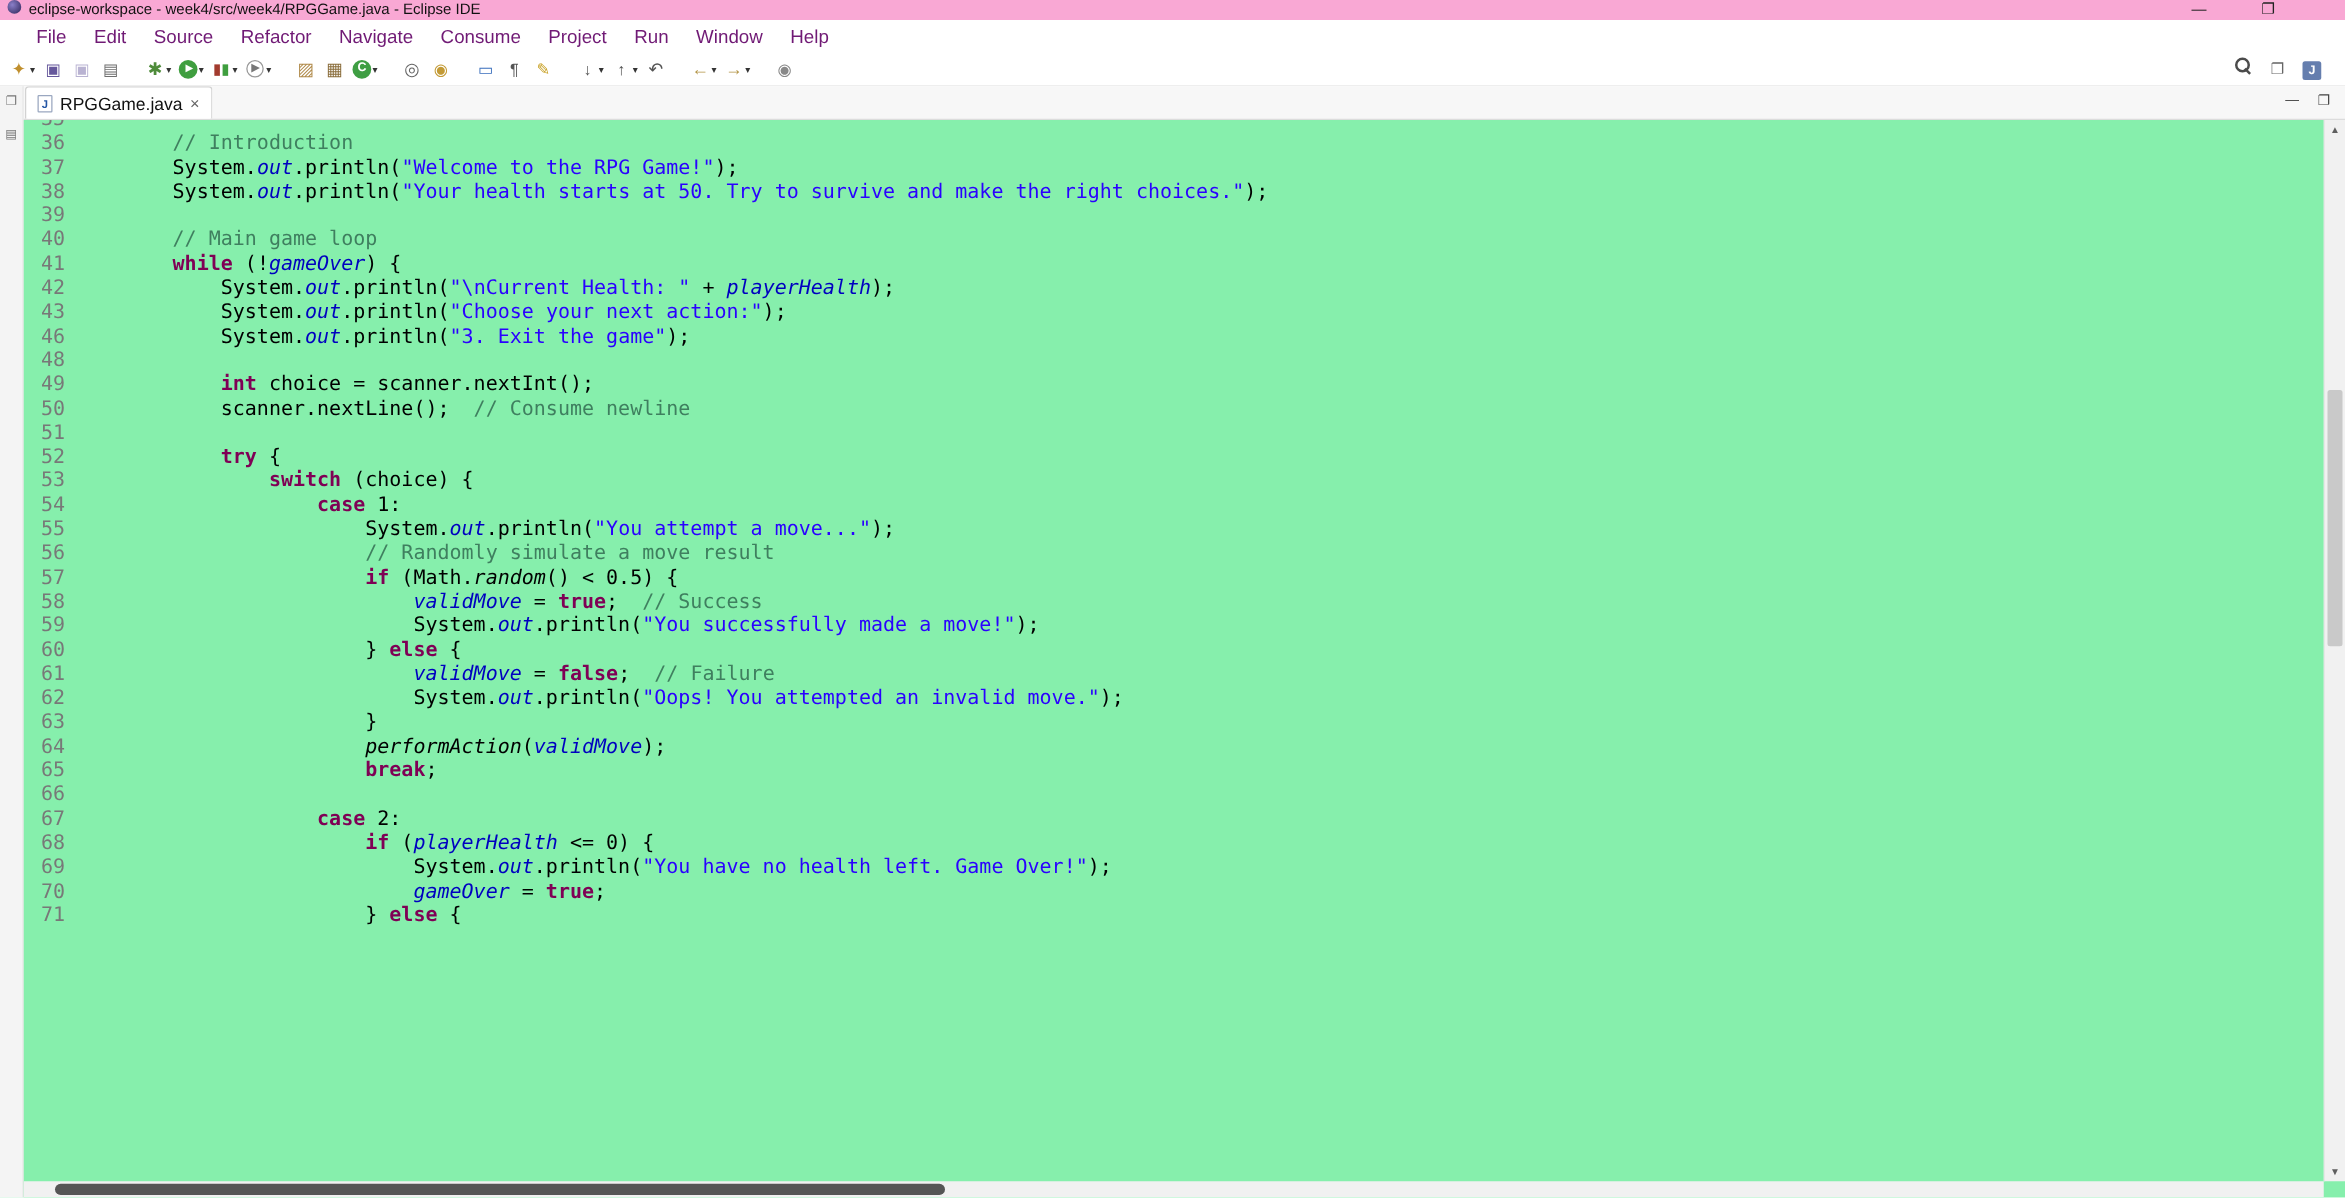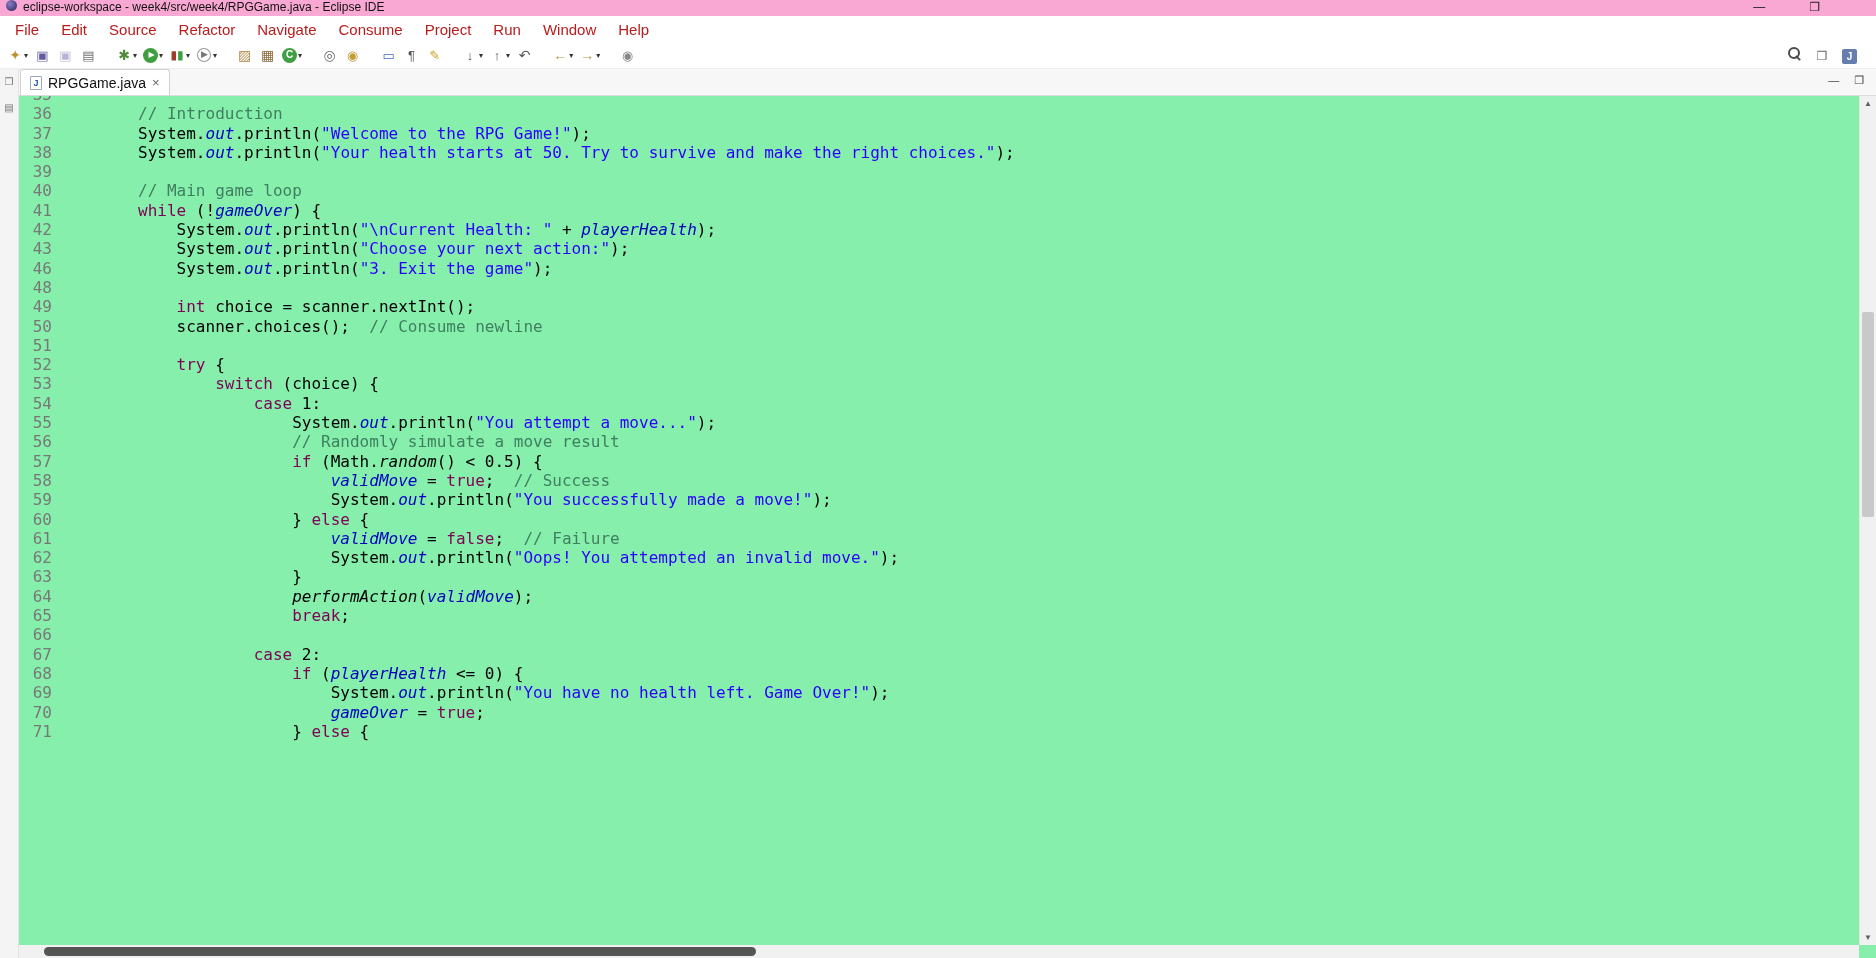--- a/index.html
+++ b/index.html
@@ -10,22 +10,22 @@
   
   .titlebar { height: 16px; display: flex; align-items: flex-start; gap: 6px;
     padding-left: 6px; font-size: 12px; color: #111; background: #f9a8d4; }
   .eclipse-icon { width: 11px; height: 11px; border-radius: 50%;
     background: radial-gradient(circle at 35% 35%, #8a7fc8, #2c2255); flex: none; }
   .win-controls { margin-left: auto; display: flex; gap: 44px; padding-right: 56px;
     font-size: 12px; color: #222; }
   .win-controls span { line-height: 14px; }
 
   
-  .menubar { height: 26px; display: flex; align-items: center; padding-left: 4px;
-    font-size: 15px; color: #b91c1c; background: #fff; text-align: right; }
+  .menubar { height: 26px; display: flex; align-items: center; padding-left: 18px;
+    font-size: 15px; color: #701a75; background: #fff; text-align: right; }
   .menu-item { padding: 3px 11px; border-radius: 3px; }
 
   
   .toolbar { height: 27px; display: flex; align-items: center; padding: 0 5px;
     gap: 2px; background: #fff; border-bottom: 1px solid #eeeeee; }
   .tb-btn { height: 22px; min-width: 21px; display: flex; align-items: center;
     justify-content: center; border-radius: 3px; gap: 1px; padding: 0 2px; }
   .tb-sep { width: 11px; flex: none; }
   .ic { display: inline-flex; align-items: center; justify-content: center;
     width: 16px; height: 16px; font-size: 13px; line-height: 1; }
@@ -104,21 +104,21 @@
     font-family: "DejaVu Sans Mono", "Liberation Mono", monospace;
     font-size: 16px; line-height: 19.3px; }
   .code-view { position: absolute; left: 0; top: 0; right: 17px; height: 696px;
     overflow: hidden; }
   .code-content { margin-top: -11px; }
   .cl { display: flex; height: 19.3px; white-space: pre; }
   .gut { width: 42px; flex: none; text-align: right; padding-right: 9px;
     color: #787878; }
   .ctext { flex: 1; }
   .tok-p { color: #000000; }
-  .tok-k { color: var(--kw, #7f0055); font-weight: normal; }
+  .tok-k { color: var(--kw, #7f0055); font-weight: bold; }
   .tok-s { color: var(--str, #2a00ff); }
   .tok-c { color: var(--com, #3f7f5f); }
   .tok-f { color: var(--fld, #0000c0); font-style: italic; }
   .tok-m { color: #000000; font-style: italic; }
 
   
   .vscroll { position: absolute; top: 0; right: 0; bottom: 13px; width: 17px;
     background: #f1f1f1; border-left: 1px solid #e6e6e6;
     font-family: "Liberation Sans", sans-serif; }
   .vs-arrow { height: 15px; display: flex; align-items: center; justify-content: center;
@@ -288,21 +288,21 @@
             <div class="cl"><span class="gut">37</span><span class="ctext"><span class="tok-p">        System.</span><span class="tok-f">out</span><span class="tok-p">.println(</span><span class="tok-s">"Welcome to the RPG Game!"</span><span class="tok-p">);</span></span></div>
             <div class="cl"><span class="gut">38</span><span class="ctext"><span class="tok-p">        System.</span><span class="tok-f">out</span><span class="tok-p">.println(</span><span class="tok-s">"Your health starts at 50. Try to survive and make the right choices."</span><span class="tok-p">);</span></span></div>
             <div class="cl"><span class="gut">39</span><span class="ctext"></span></div>
             <div class="cl"><span class="gut">40</span><span class="ctext"><span class="tok-c">        // Main game loop</span></span></div>
             <div class="cl"><span class="gut">41</span><span class="ctext"><span class="tok-p">        </span><span class="tok-k">while</span><span class="tok-p"> (!</span><span class="tok-f">gameOver</span><span class="tok-p">) {</span></span></div>
             <div class="cl"><span class="gut">42</span><span class="ctext"><span class="tok-p">            System.</span><span class="tok-f">out</span><span class="tok-p">.println(</span><span class="tok-s">"\nCurrent Health: "</span><span class="tok-p"> + </span><span class="tok-f">playerHealth</span><span class="tok-p">);</span></span></div>
             <div class="cl"><span class="gut">43</span><span class="ctext"><span class="tok-p">            System.</span><span class="tok-f">out</span><span class="tok-p">.println(</span><span class="tok-s">"Choose your next action:"</span><span class="tok-p">);</span></span></div>
             <div class="cl"><span class="gut">46</span><span class="ctext"><span class="tok-p">            System.</span><span class="tok-f">out</span><span class="tok-p">.println(</span><span class="tok-s">"3. Exit the game"</span><span class="tok-p">);</span></span></div>
             <div class="cl"><span class="gut">48</span><span class="ctext"></span></div>
             <div class="cl"><span class="gut">49</span><span class="ctext"><span class="tok-p">            </span><span class="tok-k">int</span><span class="tok-p"> choice = scanner.nextInt();</span></span></div>
-            <div class="cl"><span class="gut">50</span><span class="ctext"><span class="tok-p">            scanner.choices();  </span><span class="tok-c">// Consume newline</span></span></div>
+            <div class="cl"><span class="gut">50</span><span class="ctext"><span class="tok-p">            scanner.nextLine();  </span><span class="tok-c">// Consume newline</span></span></div>
             <div class="cl"><span class="gut">51</span><span class="ctext"></span></div>
             <div class="cl"><span class="gut">52</span><span class="ctext"><span class="tok-p">            </span><span class="tok-k">try</span><span class="tok-p"> {</span></span></div>
             <div class="cl"><span class="gut">53</span><span class="ctext"><span class="tok-p">                </span><span class="tok-k">switch</span><span class="tok-p"> (choice) {</span></span></div>
             <div class="cl"><span class="gut">54</span><span class="ctext"><span class="tok-p">                    </span><span class="tok-k">case</span><span class="tok-p"> 1:</span></span></div>
             <div class="cl"><span class="gut">55</span><span class="ctext"><span class="tok-p">                        System.</span><span class="tok-f">out</span><span class="tok-p">.println(</span><span class="tok-s">"You attempt a move..."</span><span class="tok-p">);</span></span></div>
             <div class="cl"><span class="gut">56</span><span class="ctext"><span class="tok-c">                        // Randomly simulate a move result</span></span></div>
             <div class="cl"><span class="gut">57</span><span class="ctext"><span class="tok-p">                        </span><span class="tok-k">if</span><span class="tok-p"> (Math.</span><span class="tok-m">random</span><span class="tok-p">() &lt; 0.5) {</span></span></div>
             <div class="cl"><span class="gut">58</span><span class="ctext"><span class="tok-p">                            </span><span class="tok-f">validMove</span><span class="tok-p"> = </span><span class="tok-k">true</span><span class="tok-p">;  </span><span class="tok-c">// Success</span></span></div>
             <div class="cl"><span class="gut">59</span><span class="ctext"><span class="tok-p">                            System.</span><span class="tok-f">out</span><span class="tok-p">.println(</span><span class="tok-s">"You successfully made a move!"</span><span class="tok-p">);</span></span></div>
             <div class="cl"><span class="gut">60</span><span class="ctext"><span class="tok-p">                        } </span><span class="tok-k">else</span><span class="tok-p"> {</span></span></div>

